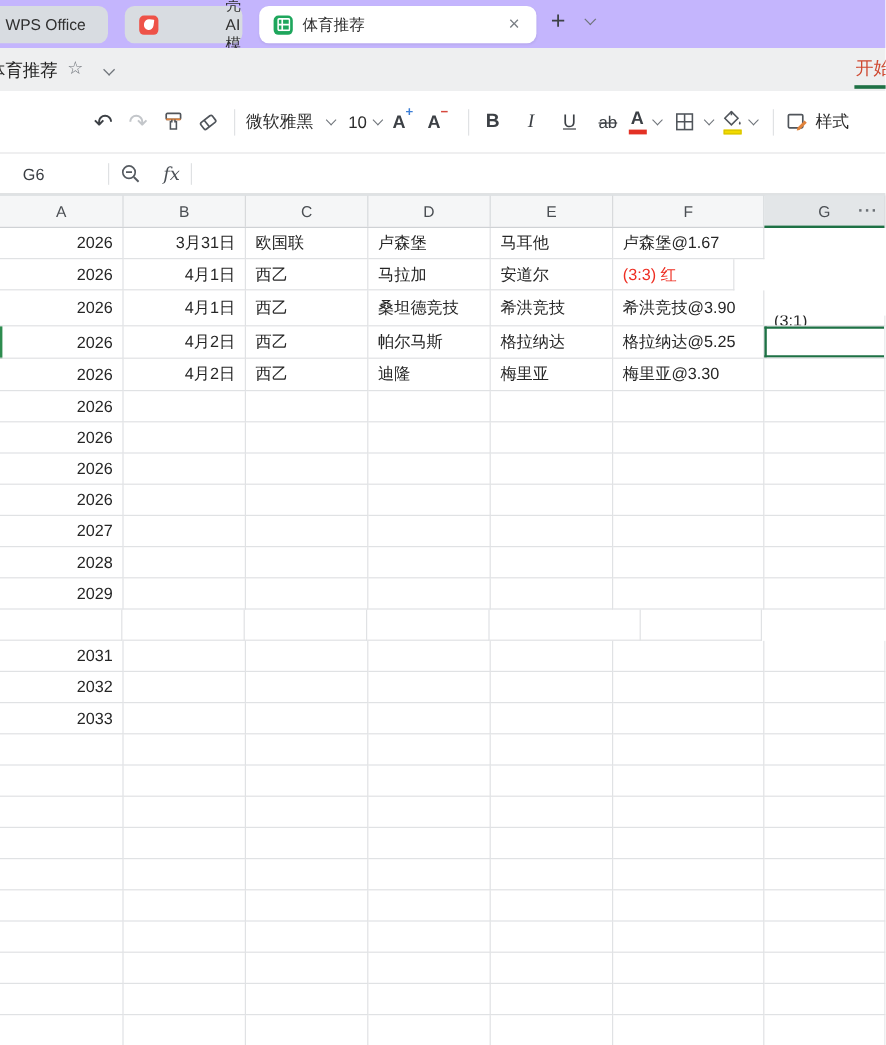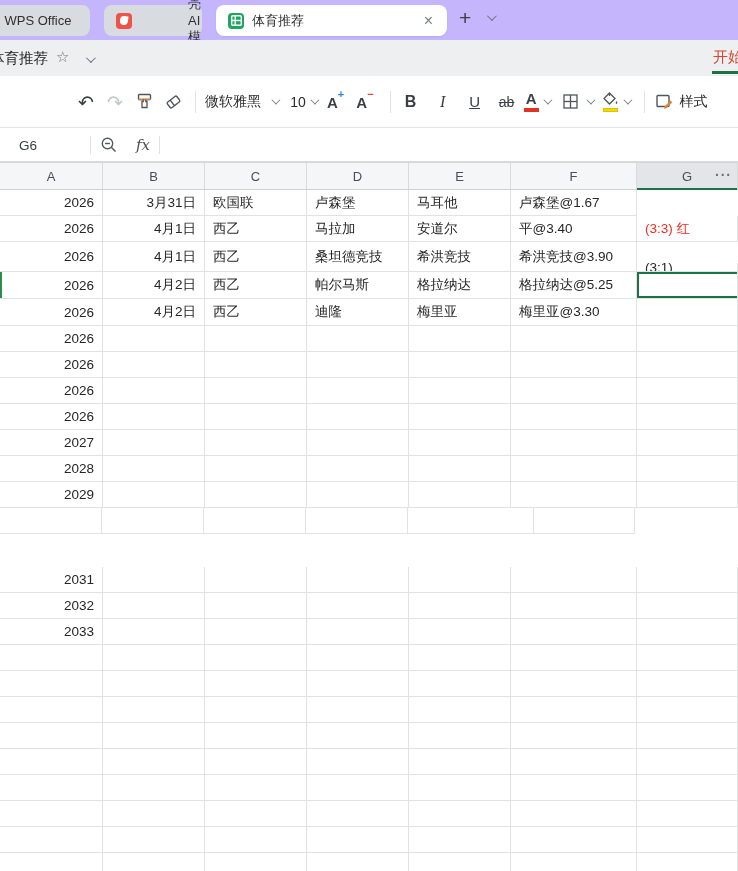--- a/index.html
+++ b/index.html
@@ -209,21 +209,20 @@
         <div class="cell" style="width: 102px;">卢森堡</div>
         <div class="cell" style="width: 102px;">马耳他</div>
         <div class="cell" style="width: 126px;">卢森堡@1.67</div>
       </div>
       <div class="row" style="height: 26px;">
         <div class="cell al-r" style="width: 103px;">2026</div>
         <div class="cell al-r" style="width: 102px;">4月1日</div>
         <div class="cell" style="width: 102px;">西乙</div>
         <div class="cell" style="width: 102px;">马拉加</div>
         <div class="cell" style="width: 102px;">安道尔</div>
-        <div class="cell" style="width: 126px;">平@3.40</div>
         <div class="cell red-txt" style="width: 101px;">(3:3) 红</div>
       </div>
       <div class="row" style="height: 30px;">
         <div class="cell al-r" style="width: 103px;">2026</div>
         <div class="cell al-r" style="width: 102px;">4月1日</div>
         <div class="cell" style="width: 102px;">西乙</div>
         <div class="cell" style="width: 102px;">桑坦德竞技</div>
         <div class="cell" style="width: 102px;">希洪竞技</div>
         <div class="cell" style="width: 126px;">希洪竞技@3.90</div>
         <div class="cell" style="width: 101px; margin-top: 21px;">(3:1)</div>
@@ -311,21 +310,21 @@
         <div class="cell" style="width: 101px;"></div>
       </div>
       <div class="row" style="height: 26px;">
         <div class="cell al-r" style="width: 102px;"></div>
         <div class="cell" style="width: 102px;"></div>
         <div class="cell" style="width: 102px;"></div>
         <div class="cell" style="width: 102px;"></div>
         <div class="cell" style="width: 126px;"></div>
         <div class="cell" style="width: 101px;"></div>
       </div>
-      <div class="row" style="height: 26px; margin-top: 33px;">
+      <div class="row" style="height: 26px;">
         <div class="cell al-r" style="width: 103px;">2031</div>
         <div class="cell al-r" style="width: 102px;"></div>
         <div class="cell" style="width: 102px;"></div>
         <div class="cell" style="width: 102px;"></div>
         <div class="cell" style="width: 102px;"></div>
         <div class="cell" style="width: 126px;"></div>
         <div class="cell" style="width: 101px;"></div>
       </div>
       <div class="row" style="height: 26px;">
         <div class="cell al-r" style="width: 103px;">2032</div>

